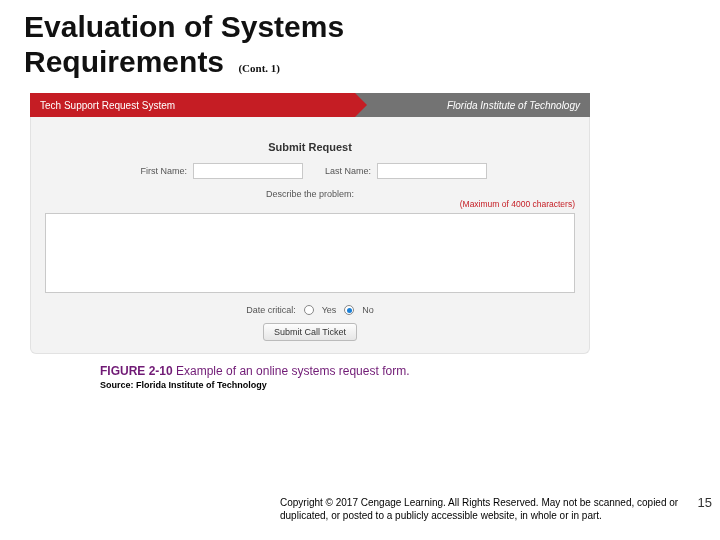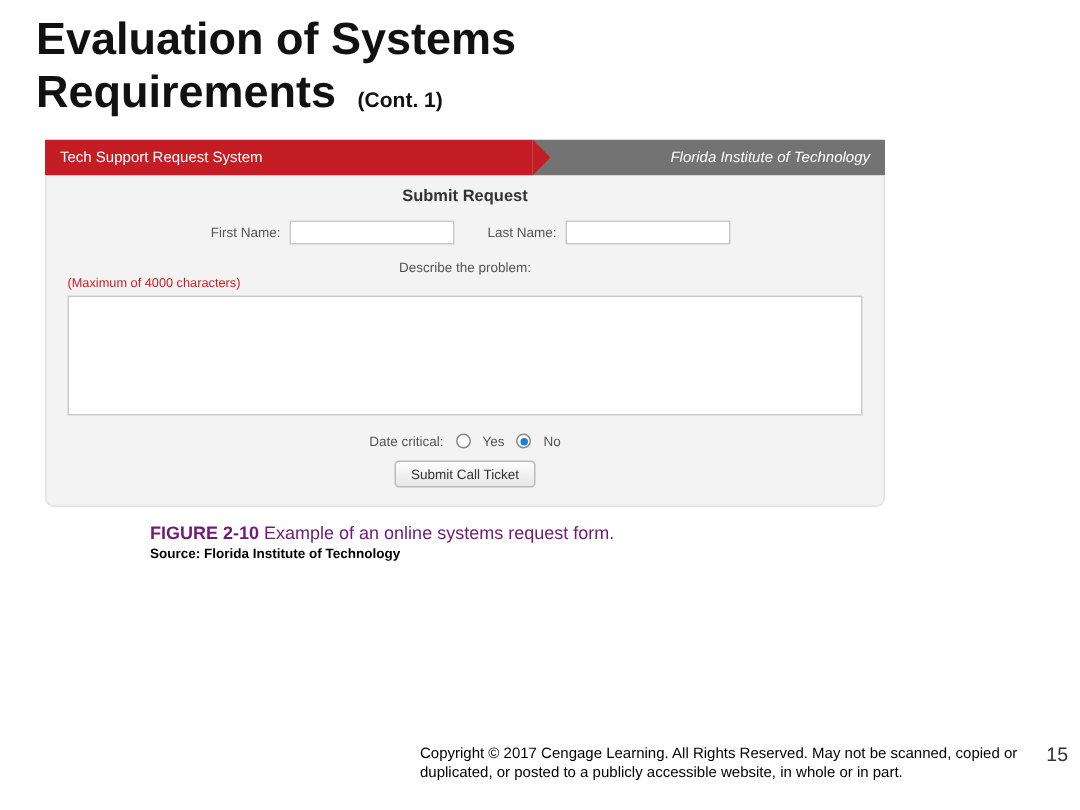--- a/index.html
+++ b/index.html
@@ -13,24 +13,25 @@
   }
   .slide-title {
     font-family: "Trebuchet MS", Verdana, sans-serif;
     font-weight: 700;
     font-size: 30px;
     line-height: 1.15;
     color: #111;
     padding: 10px 0 0 24px;
   }
   .slide-title .cont {
-    font-size: 14px;
+    font-size: 11px;
     font-weight: 700;
     vertical-align: baseline;
     padding-left: 6px;
+    font-family: Liberation Serif, serif;
   }
   .figure-wrap {
     margin: 14px 0 0 30px;
     width: 560px;
   }
   .app-bar {
     display: flex;
     height: 24px;
     font-size: 10px;
     color: #fff;
@@ -64,21 +65,21 @@
     align-items: center;
     justify-content: flex-end;
     padding-right: 10px;
     font-style: italic;
   }
   .form-card {
     background: #f3f3f3;
     border: 1px solid #e2e2e2;
     border-top: none;
     border-radius: 0 0 6px 6px;
-    padding: 4px 14px 12px 14px;
+    padding: 20px 14px 12px 14px;
     font-size: 9px;
     color: #555;
   }
   .form-title {
     text-align: center;
     font-weight: 700;
     color: #333;
     font-size: 11px;
     margin: 4px 0 10px 0;
   }
@@ -102,21 +103,21 @@
     font-size: 9px;
     padding: 0 3px;
   }
   .desc-label {
     text-align: center;
     margin-top: 10px;
     color: #555;
     font-size: 9px;
   }
   .desc-note {
-    text-align: left;
+    text-align: right;
     color: #c51d24;
     font-size: 8.5px;
     margin-bottom: 4px;
   }
   .desc-box {
     width: 100%;
     height: 80px;
     background: #fff;
     border: 1px solid #c9c9c9;
     resize: none;

